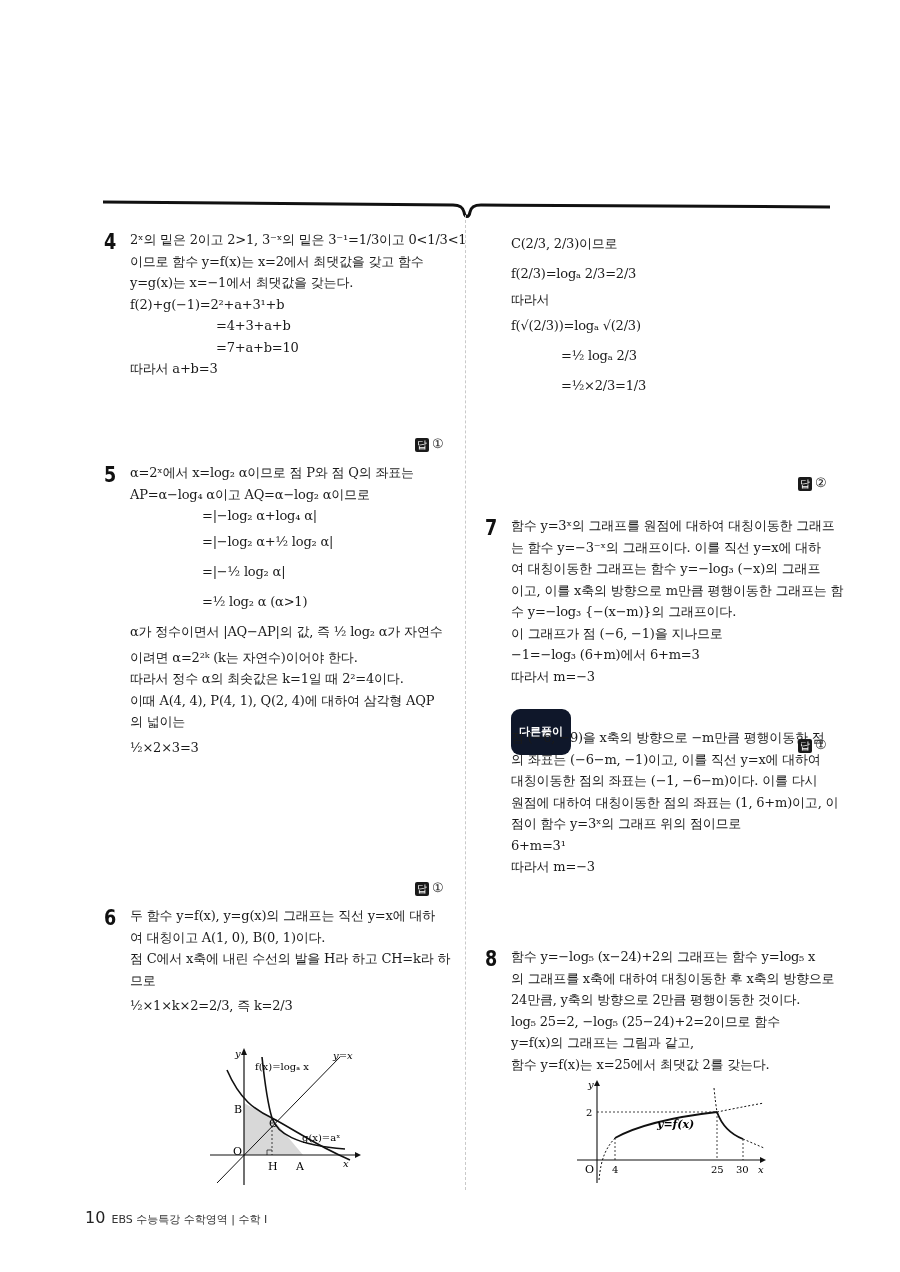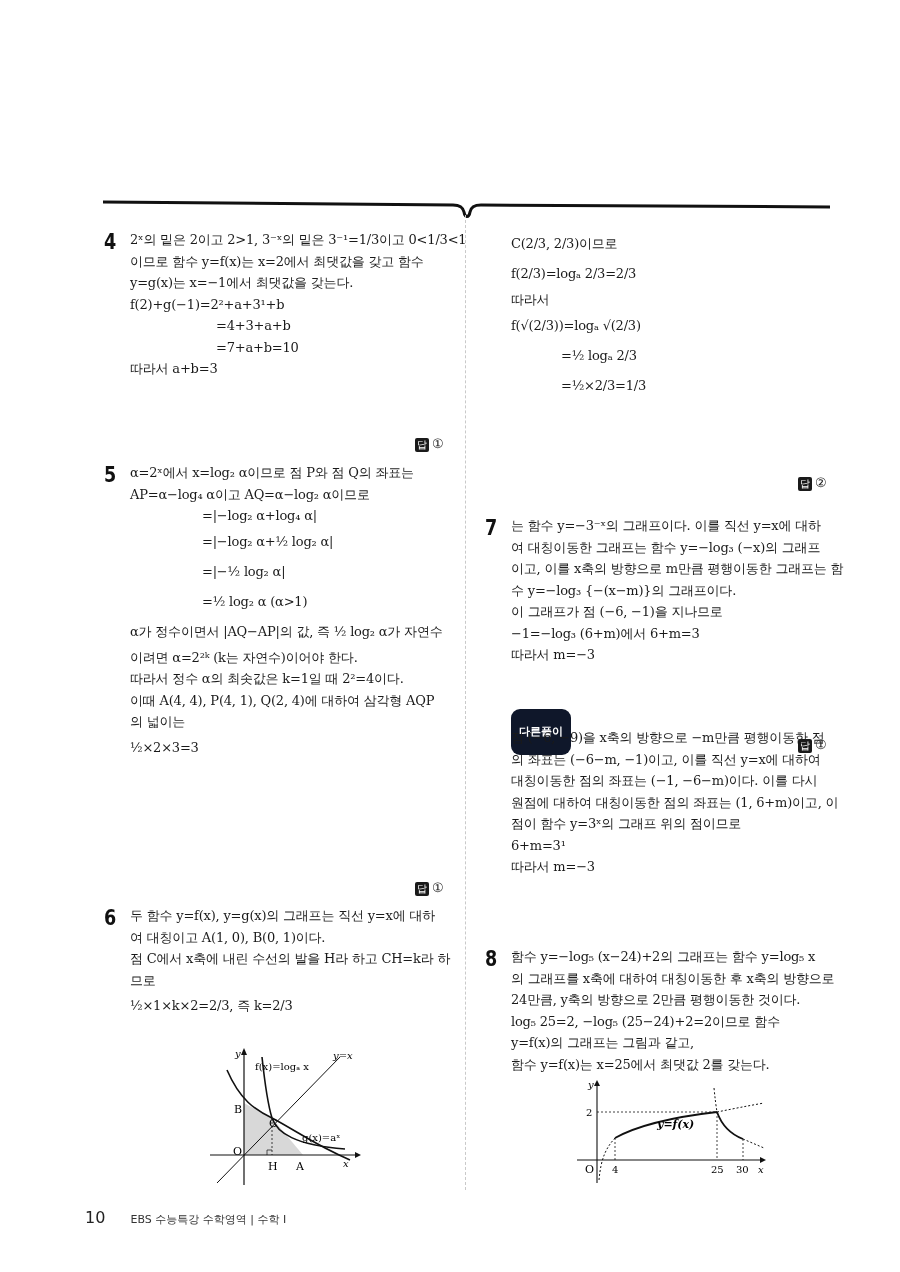--- a/index.html
+++ b/index.html
@@ -16,21 +16,21 @@
   .line.tall { height:30px; line-height:30px; }
   .indent { padding-left:86px; }
   .indent2 { padding-left:72px; }
   .indent3 { padding-left:50px; }
   .ans { position:absolute; font-size:13px; white-space:nowrap;margin-top:48px; }
   .ans .box { display:inline-block; background:#1a1a1a; color:#fff; font-family:"DejaVu Sans", sans-serif;
               font-size:10px; padding:0 2px; border-radius:2px; margin-right:3px; line-height:14px; }
   .badge { display:inline-block; background:#0f172a; color:#fff; border-radius:9px; font-family:"DejaVu Sans", sans-serif;
            font-size:11px; padding:16px 8px; line-height:14px;font-weight:bold; }
   .footer { position:absolute; left:85px; top:1208px; font-family:"DejaVu Sans", sans-serif; white-space:nowrap; }
-  .footer .pg { font-size:16px; color:#222; margin-right:20px; }
+  .footer .pg { font-size:16px; color:#222; margin-right:1px; }
   .footer .t { font-size:11px; color:#333; }
   svg text { font-family:"DejaVu Serif", serif; }
 </style>
 </head>
 <body>
 
 <svg class="topline" viewBox="0 0 727 22" width="727" height="22" style="height:22px;">
   <path d="M0 4 L350 7 C358 7 360 10 361 14 C362 20 366 20 367 14 C368 9 371 7 378 7 L727 9" fill="none" stroke="#111" stroke-width="3"></path>
 </svg>
 <div class="colsep"></div>
@@ -116,20 +116,21 @@
     <div class="line tall indent3">=½×2/3=1/3</div>
   </div>
 </div>
 <div class="ans" style="left:798px; top:427px;">
   <span class="box">답</span><span>②</span>
 </div>
 
 <div class="prob" style="left:485px; top:515px; width:345px;">
   <div class="pnum">7</div>
   <div class="body">
+    <div class="line">함수 y=3ˣ의 그래프를 원점에 대하여 대칭이동한 그래프</div>
     <div class="line">는 함수 y=−3⁻ˣ의 그래프이다. 이를 직선 y=x에 대하</div>
     <div class="line">여 대칭이동한 그래프는 함수 y=−log₃ (−x)의 그래프</div>
     <div class="line">이고, 이를 x축의 방향으로 m만큼 평행이동한 그래프는 함</div>
     <div class="line">수 y=−log₃ {−(x−m)}의 그래프이다.</div>
     <div class="line">이 그래프가 점 (−6, −1)을 지나므로</div>
     <div class="line">−1=−log₃ (6+m)에서 6+m=3</div>
     <div class="line">따라서 m=−3</div>
   </div>
 </div>
 <div class="ans" style="left:798px; top:689px;">

